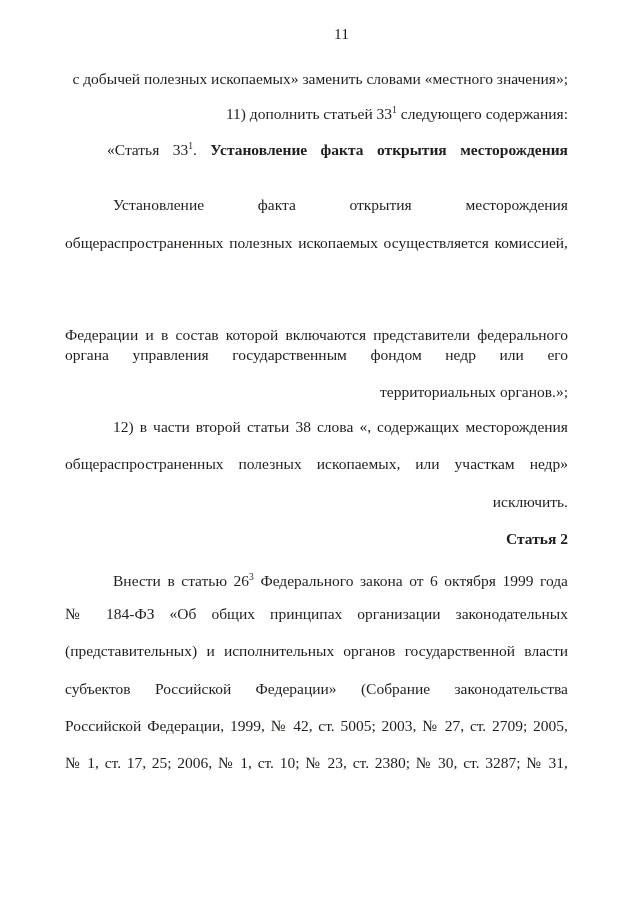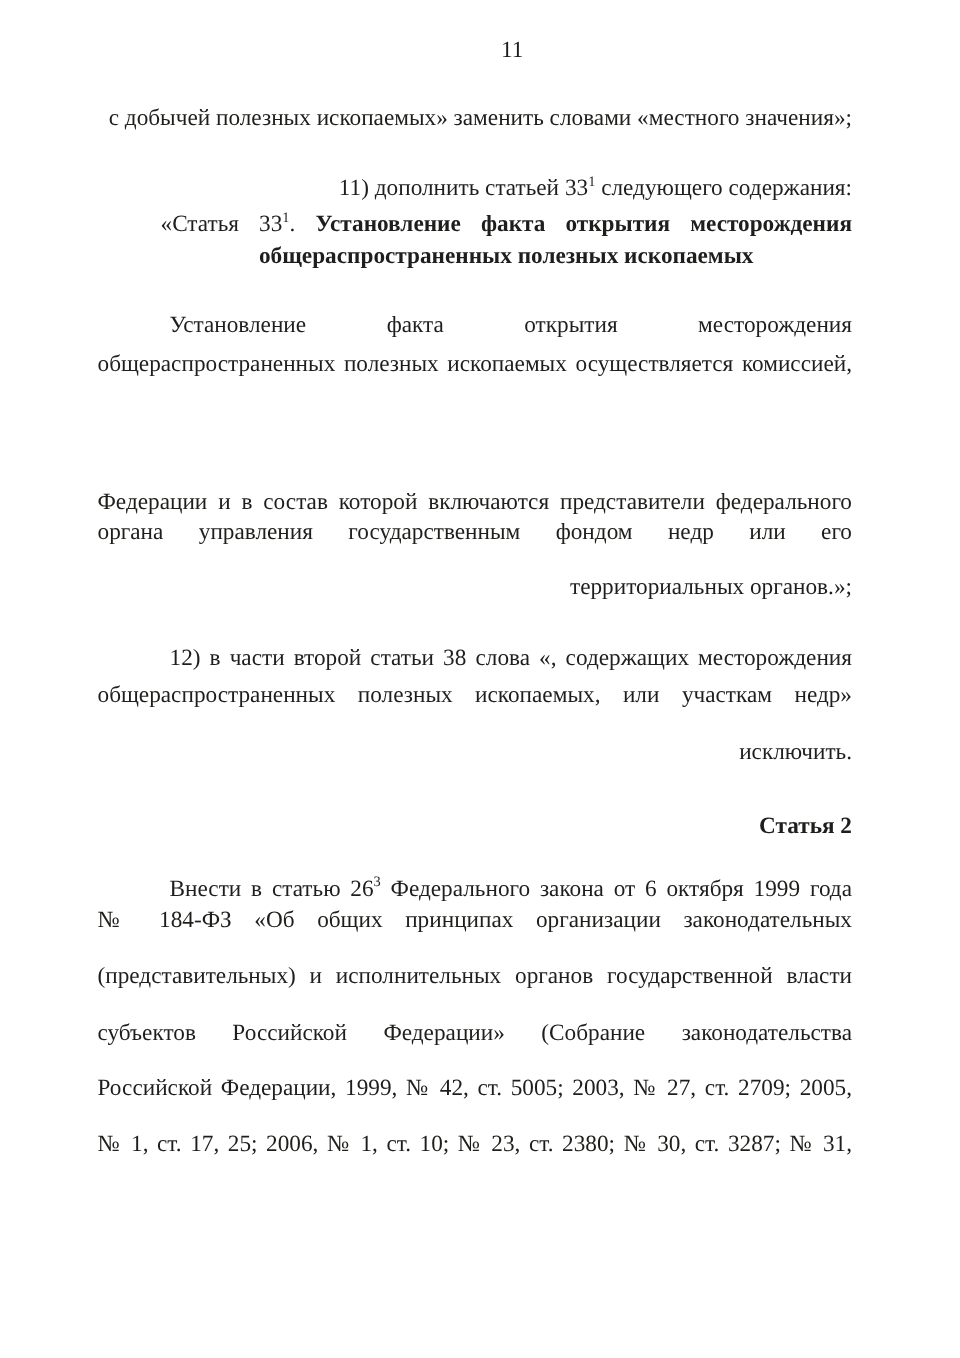--- a/index.html
+++ b/index.html
@@ -23,21 +23,21 @@
     left: 65px;
     width: 503px;
     line-height: 22px;
     box-sizing: border-box;
     text-align: right;
   }
   .just {
     text-align: justify;
     text-align-last: justify;
   }
-  .ind  { padding-left: 48px; margin-top: 12px; }
+  .ind  { padding-left: 48px; }
   .hind { padding-left: 42px; }
   .center { text-align: center; text-align-last: center; }
   .b { font-weight: bold; }
   sup {
     font-size: 62%;
     line-height: 0;
     vertical-align: super;
   }
   .pagenum {
     position: absolute;
@@ -54,21 +54,20 @@
 <div class="page">
 
   <div class="pagenum">11</div>
 
   <div class="ln" style="top:68px">с добычей полезных ископаемых» заменить словами «местного значения»;</div>
 
   <div class="ln ind" style="top:103px"><span>11) дополнить статьей 33</span><sup>1</sup><span> следующего содержания:</span></div>
 
   <div class="ln hind just" style="top:139px"><span>«Статья 33</span><sup>1</sup><span>.</span> <span class="b">Установление факта открытия месторождения</span></div>
 
-  <div class="ln hind center b" style="top:160px">общераспространенных полезных ископаемых</div>
 
   <div class="ln ind just" style="top:194px">Установление факта открытия месторождения</div>
   <div class="ln just" style="top:232px">общераспространенных полезных ископаемых осуществляется комиссией,</div>
   <div class="ln just" style="top:324px">Федерации и в состав которой включаются представители федерального</div>
   <div class="ln just" style="top:344px">органа управления государственным фондом недр или его</div>
   <div class="ln" style="top:381px">территориальных органов.»;</div>
 
   <div class="ln ind just" style="top:416px">12) в части второй статьи 38 слова «, содержащих месторождения</div>
   <div class="ln just" style="top:453px">общераспространенных полезных ископаемых, или участкам недр»</div>
   <div class="ln" style="top:491px">исключить.</div>

